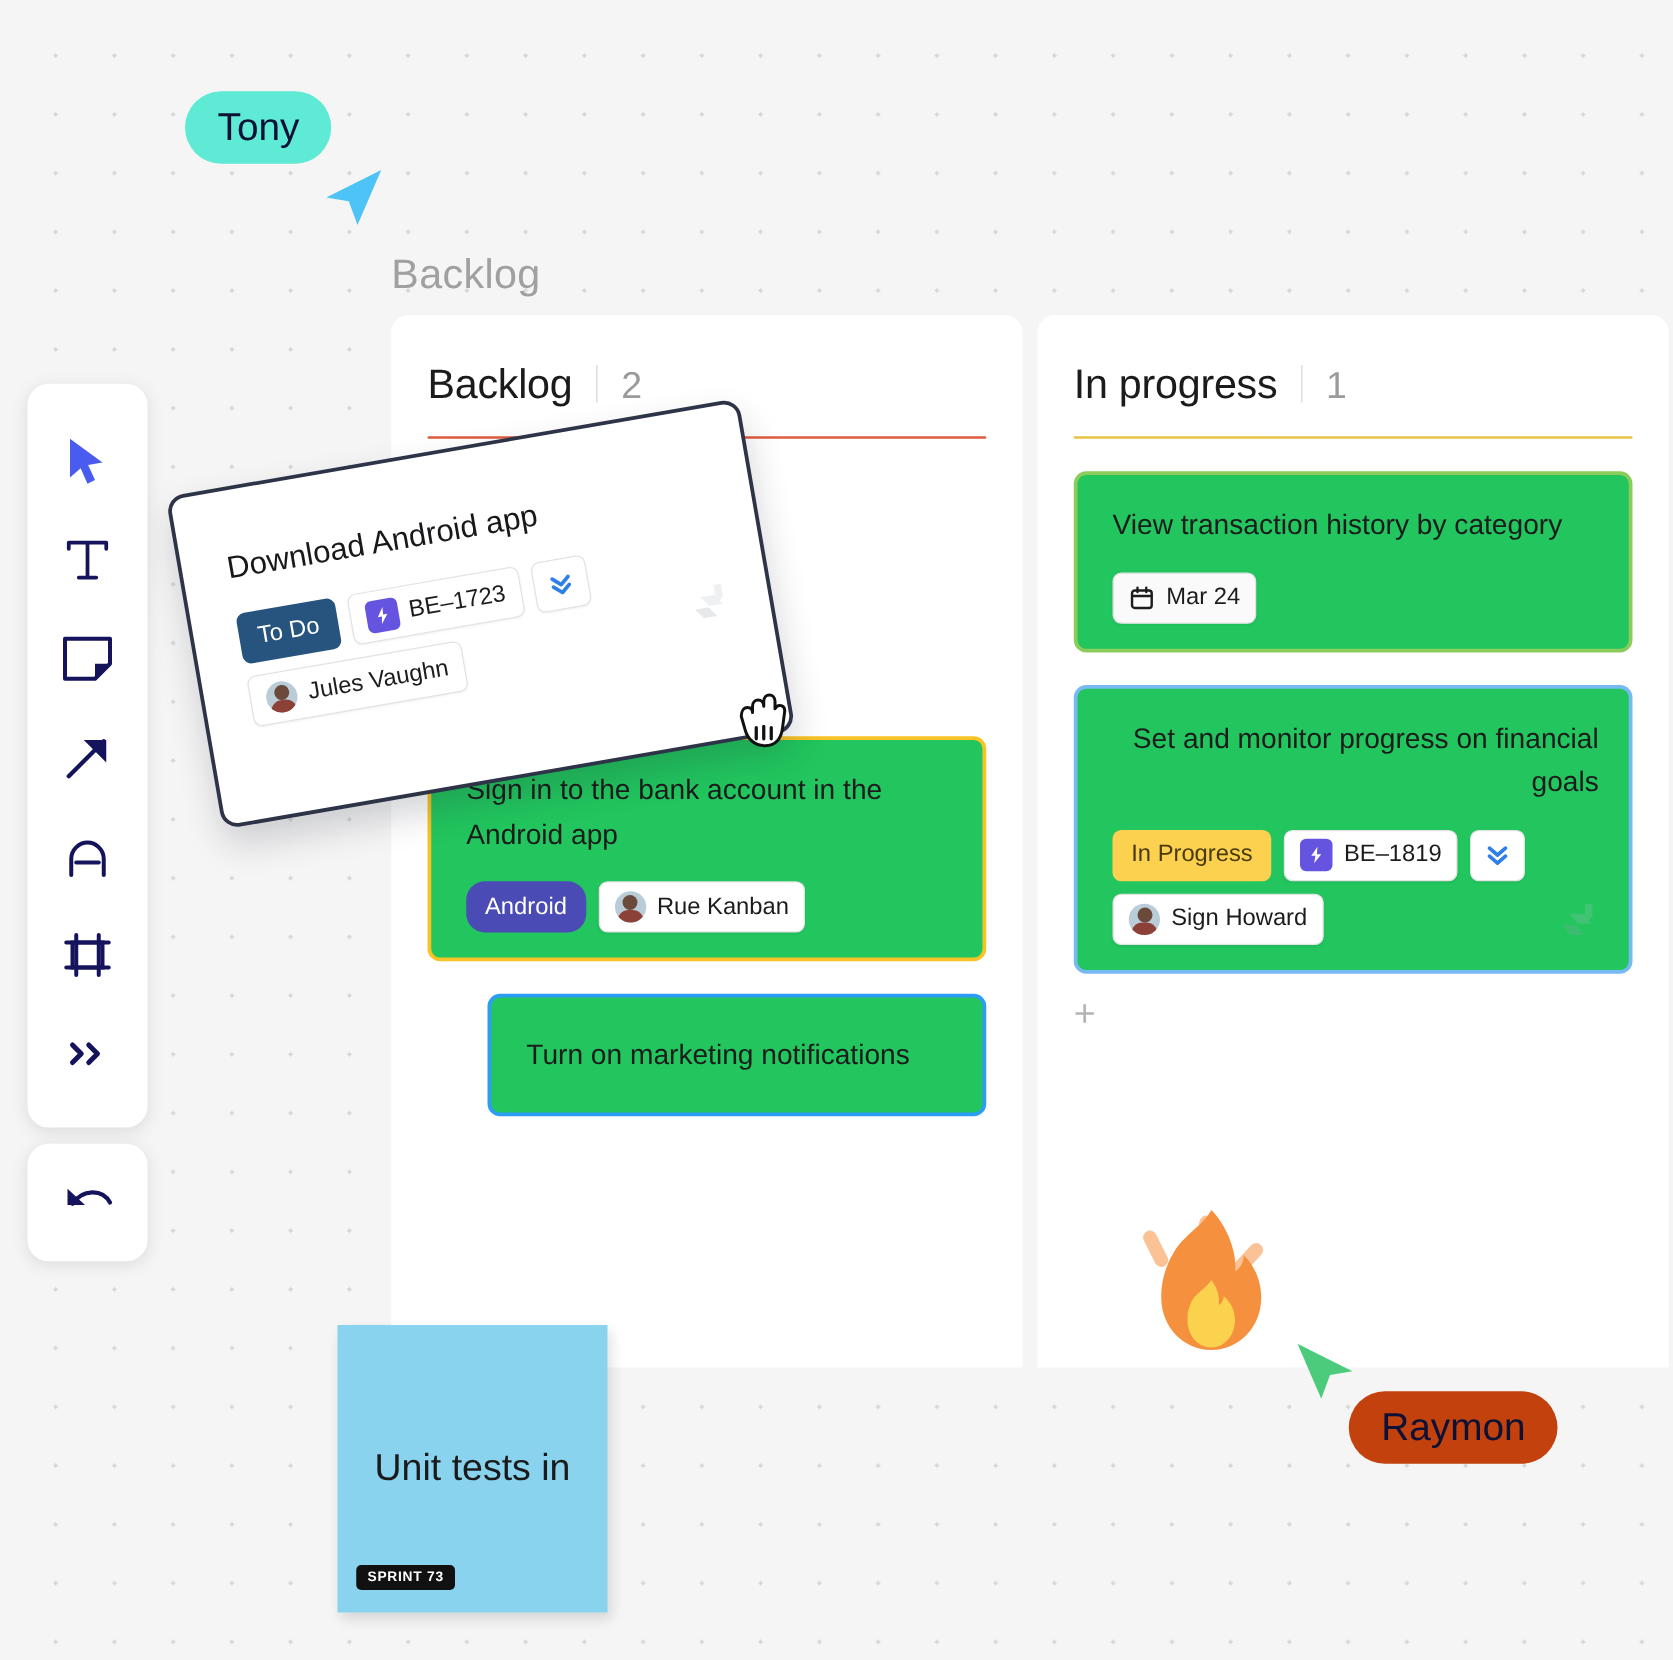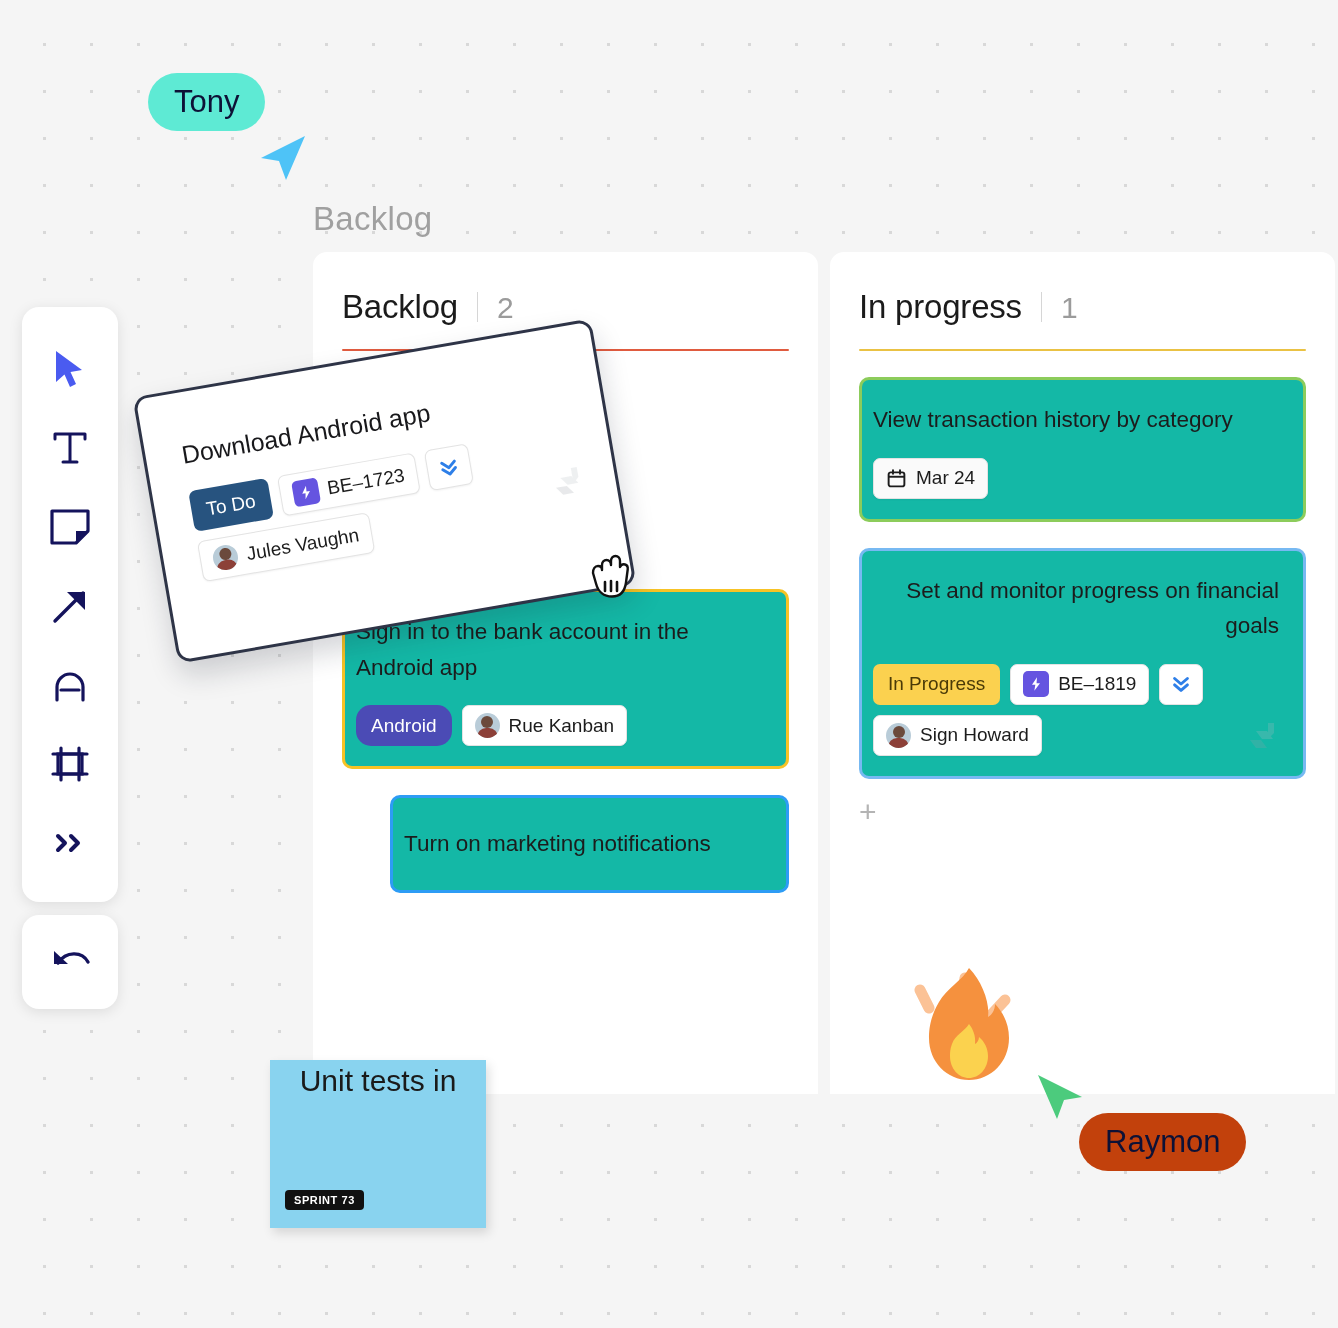--- a/index.html
+++ b/index.html
@@ -56,24 +56,24 @@
   }
   .col-rule {
     height: 2px;
     margin: 23px 29px 0 29px;
     border-radius: 2px;
   }
   .cards { padding: 0 29px; }
 
   
   .card {
-    background: #14b8a6;
+    background: #22c55e;
     border: 3px solid #ccc;
     border-radius: 10px;
-    padding: 22px 24px 20px 11px;
+    padding: 22px 24px 20px 28px;
     margin-top: 26px;
     position: relative;
   }
   .card-title {
     font-size: 22.5px;
     line-height: 1.58;
     color: #1c1c1c;
     font-weight: 400;
   }
   .chips {
@@ -227,24 +227,25 @@
     display: flex;
     align-items: center;
     justify-content: center;
     cursor: pointer;
   }
 
   
   .sticky {
     position: absolute;
     left: 270px; top: 1060px;
-    width: 216px; height: 168px;
+    width: 216px; height: 230px;
     background: #89d3ef;
     box-shadow: 3px 5px 10px rgba(0,0,0,.13);
     display: flex;
+    align-items: center;
     justify-content: center;
     text-align: center;
   }
   .sticky-text {
     font-size: 30px;
     color: #1a1a1a;
     line-height: 1.42;
     padding: 0 22px;
   }
   .sprint-badge {

